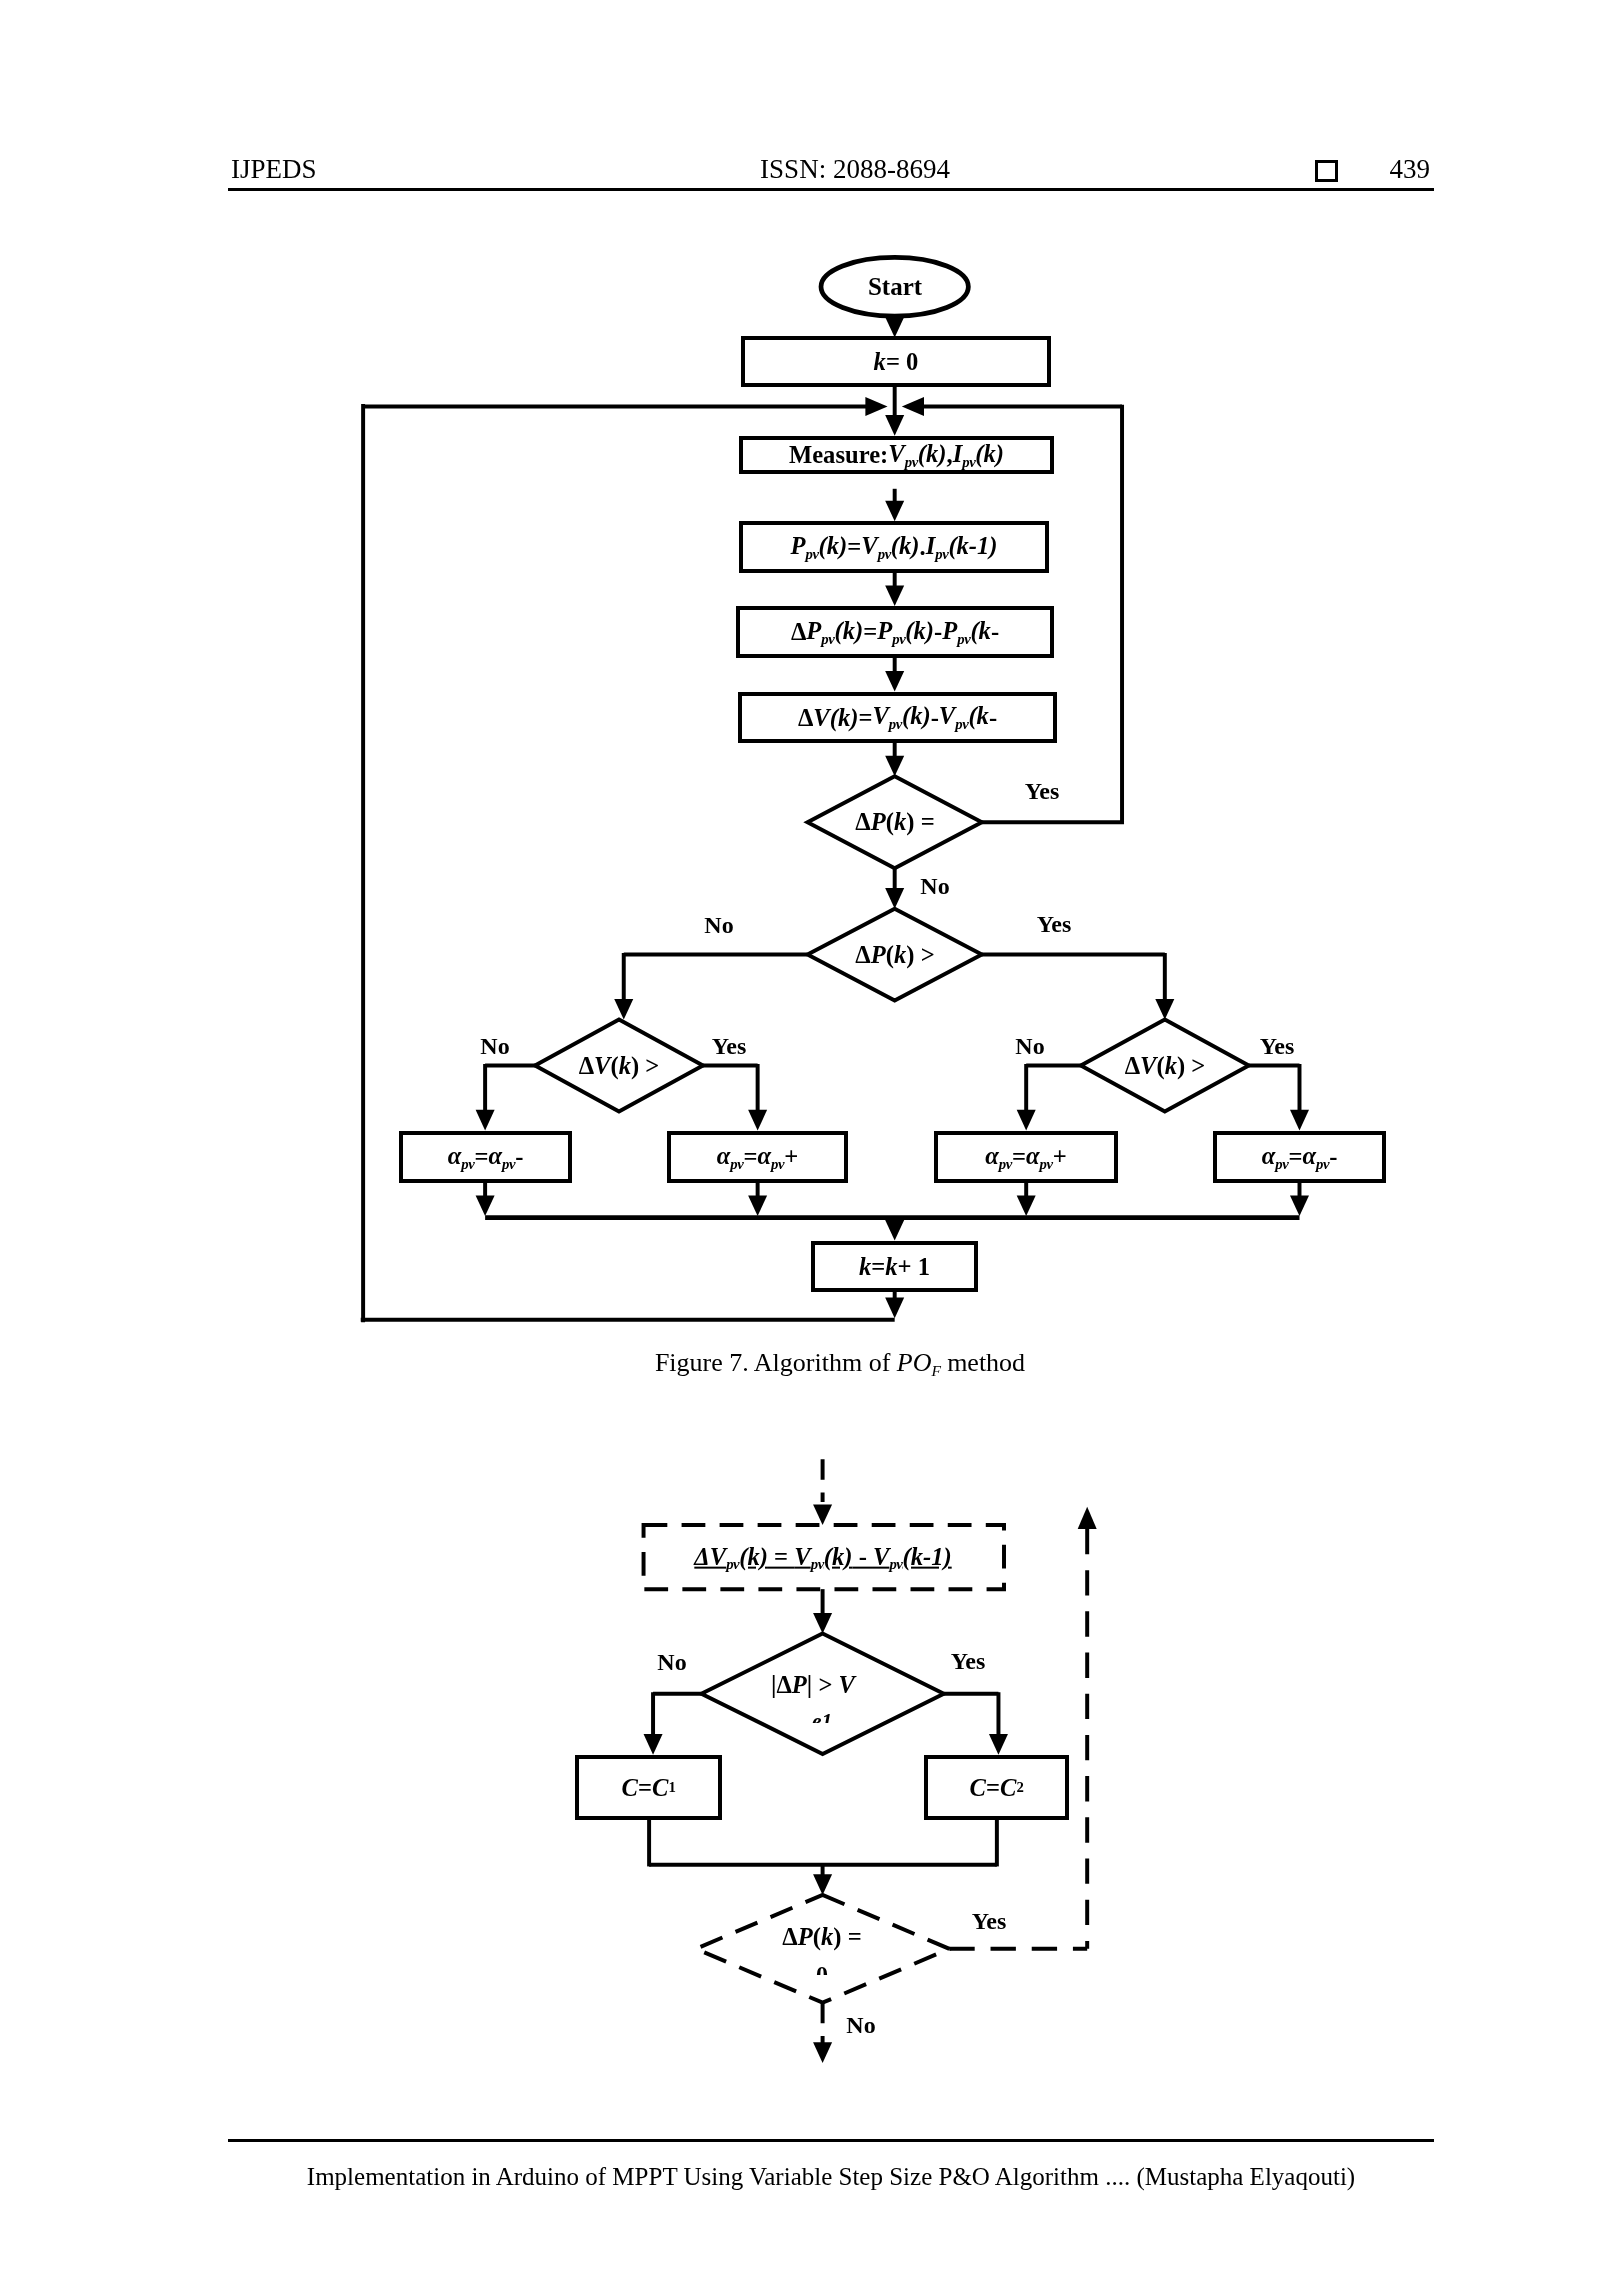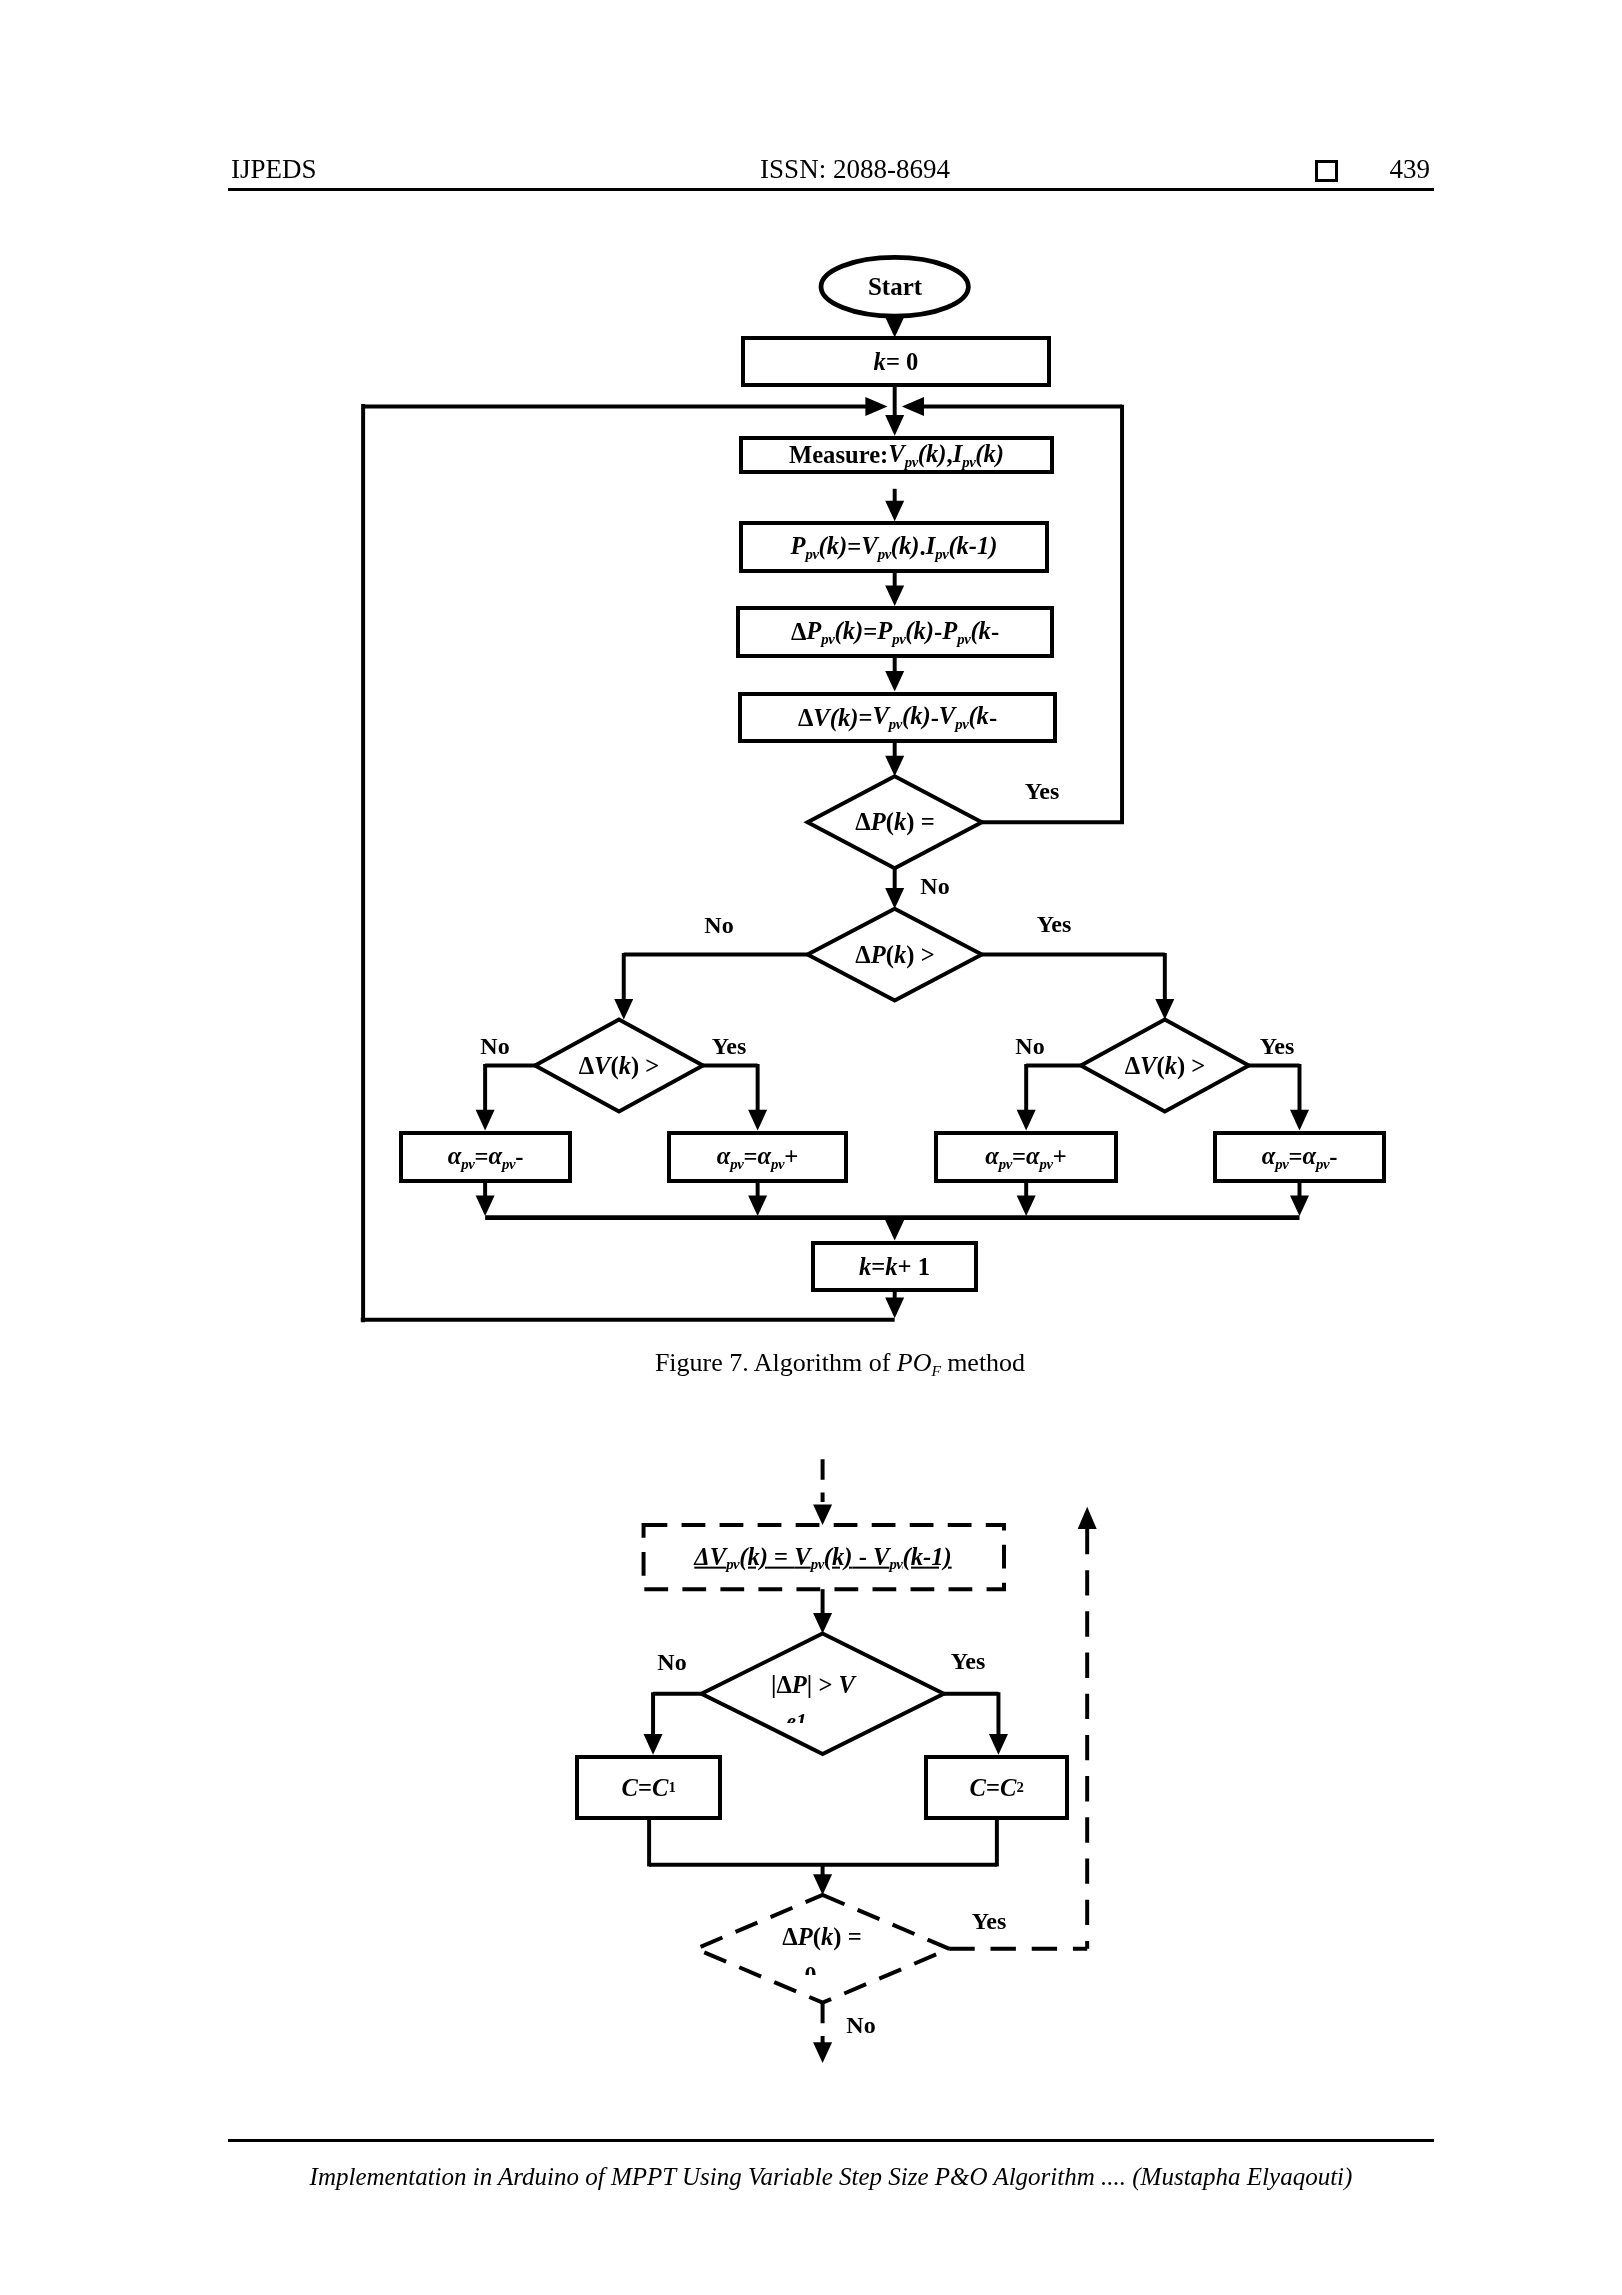--- a/index.html
+++ b/index.html
@@ -15,32 +15,32 @@
   }
   .dtxt {
     position:absolute; z-index:2; transform:translate(-50%,-50%);
     font-weight:700; font-size:24.6px; white-space:nowrap; text-align:center;
   }
   .lbl {
     position:absolute; z-index:2; transform:translate(-50%,-50%);
     font-weight:700; font-size:24px; white-space:nowrap;
   }
   .clip {
-    position:absolute; z-index:2; overflow:hidden; 
+    position:absolute; z-index:2; overflow:hidden; text-align:center;
     font-weight:700; white-space:nowrap; transform:translateX(-50%);
   }
   .cap {
     position:absolute; z-index:2; transform:translate(-50%,-50%);
     font-size:26px; white-space:nowrap;
   }
   .hdr { position:absolute; z-index:2; font-size:27px; white-space:nowrap; }
   .rule { position:absolute; z-index:2; background:#000; }
   sub { font-size:0.60em; vertical-align:-0.32em; letter-spacing:-0.4px;text-align:center; }
   i sub { font-style:italic; }
-  #footer-text { font-style:italic; font-size:25px; }
+  #footer-text { font-size:25px; }
   #hdr-box-icon { position:absolute; z-index:2; border:3.2px solid #000; background:#fff; }
 </style>
 </head>
 <body>
 
 <div id="page">
 
   <div class="hdr" style="left:231px; top:154px;">IJPEDS</div>
   <div class="hdr" style="left:855px; top:154px; transform:translateX(-50%);">ISSN: 2088-8694</div>
   <div id="hdr-box-icon" style="left:1315px; top:160px; width:17.4px; height:16px;"></div>

